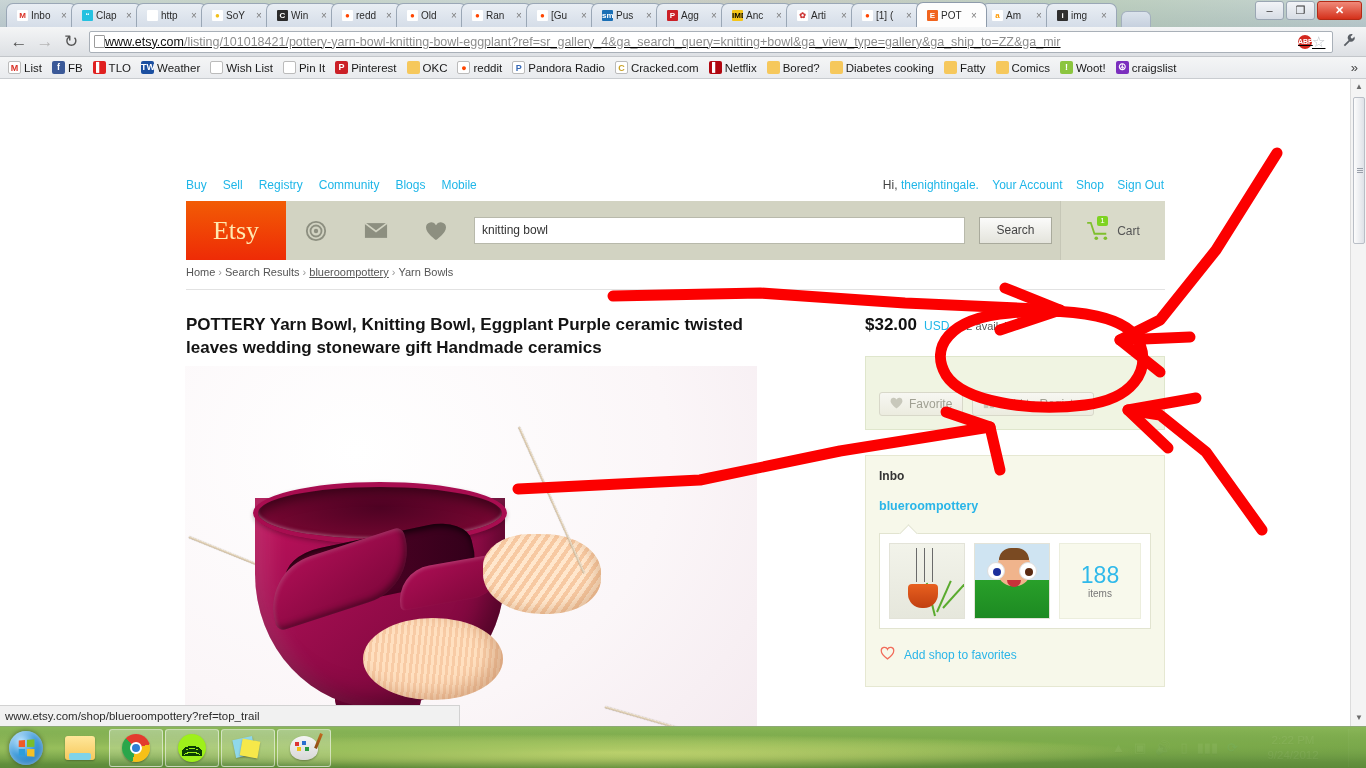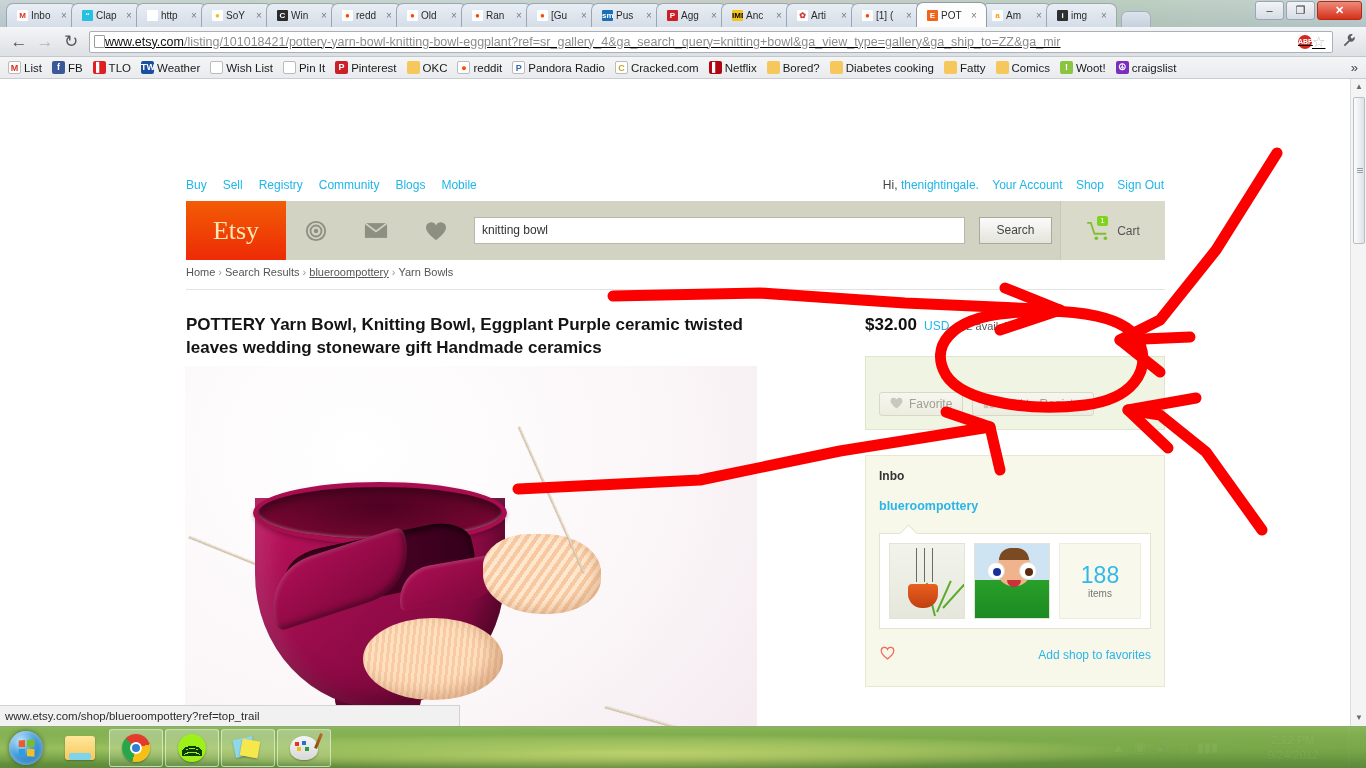--- a/index.html
+++ b/index.html
@@ -215,21 +215,21 @@
   .th-face .eye.r{left:44px;}
   .th-face .eye i{position:absolute;left:5px;top:5px;width:8px;height:8px;border-radius:50%;display:block;}
   .th-face .eye.l i{background:#1b2f9c;}
   .th-face .eye.r i{background:#5a2a12;}
   .th-face .mouth{position:absolute;left:32px;top:36px;width:14px;height:7px;background:#c8323a;border-radius:0 0 10px 10px;}
   .th-count{flex:1 1 auto;border:1px solid #eceedd;background:#f8f9ec;display:flex;
     flex-direction:column;align-items:center;justify-content:center;}
   .th-count .n{font-size:23px;font-weight:normal;color:#2fb9ea;line-height:25px;}
   .th-count .w{font-size:10px;color:#777;}
   .favlinks{margin-top:17px;}
-  .favlink{display:flex;align-items:center;gap:9px;margin-bottom:7px;justify-content:space-between;}
+  .favlink{display:flex;align-items:center;gap:9px;margin-bottom:7px;}
   .favlink .hi{color:#f26d5b;font-size:14px;width:16px;text-align:center;}
   .favlink a{font-size:12px;color:#2ab5e8;text-decoration:none;}
   
   .annot{position:absolute;left:0;top:0;width:1366px;height:768px;pointer-events:none;}
   
   .statusbar{position:absolute;left:0;bottom:0;width:460px;height:21px;background:#f1f1f1;
     border-top:1px solid #d2d2d2;border-right:1px solid #d2d2d2;
     font-size:11.5px;color:#2b2b2b;line-height:20px;padding-left:5px;white-space:nowrap;overflow:hidden;}
   
   .taskbar{position:absolute;left:0;bottom:0;width:1366px;height:42px;

